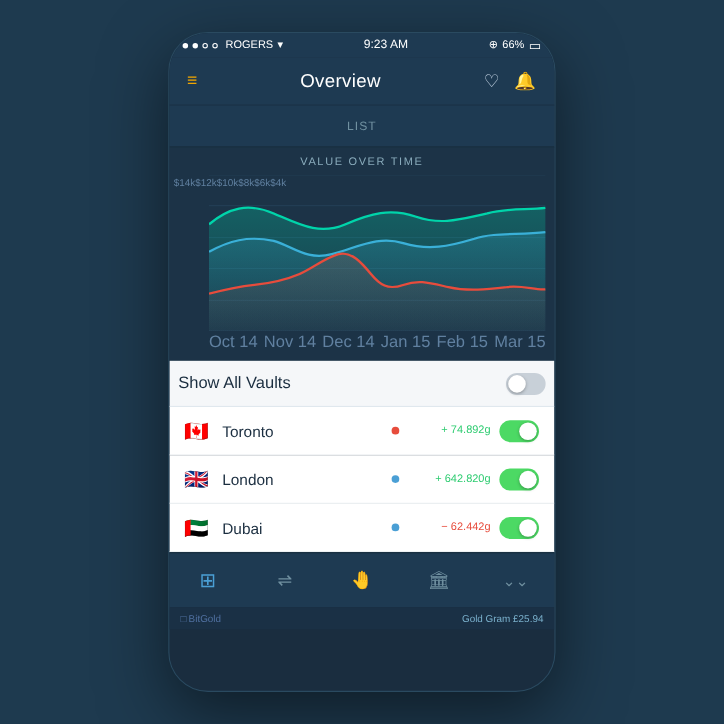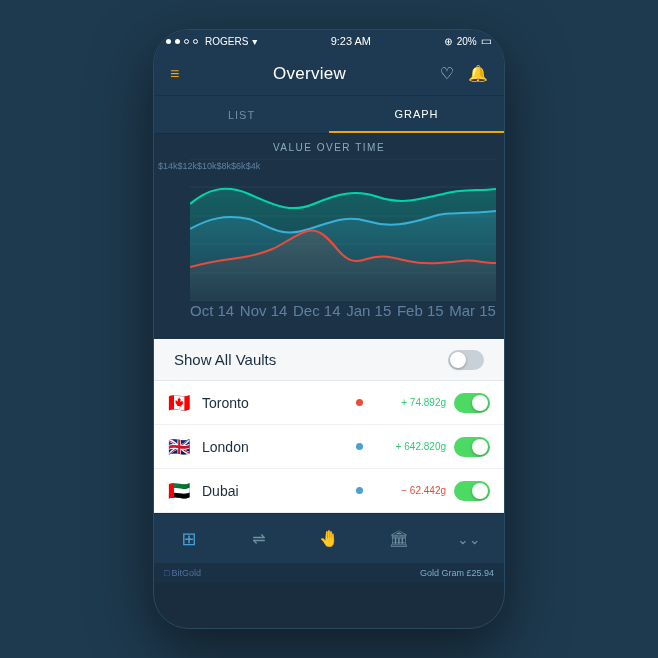--- a/index.html
+++ b/index.html
@@ -73,21 +73,21 @@
       justify-content: center;
       cursor: pointer;
     }
     .tab.active {
       color: #fff;
       border-bottom: 2px solid #f0a500;
     }
     
     .chart-area {
       background: #1c3347;
-      padding: 8px 0 20px;
+      padding: 8px 0 9px;
     }
     .chart-title {
       text-align: center;
       color: #8aacbc;
       font-size: 10px;
       letter-spacing: 1.5px;
       margin-bottom: 6px;
     }
     .chart-container {
       position: relative;
@@ -127,21 +127,21 @@
       bottom: 18px;
       width: calc(100% - 44px);
       height: calc(100% - 18px);
     }
     .show-all-row {
       background: #f5f7f9;
       height: 42px;
       display: flex;
       align-items: center;
       justify-content: space-between;
-      padding: 0 20px;
+      padding: 0 8px;
       border-bottom: 1px solid #e0e8ee;
     }
     .show-all-label { font-size: 15px; color: #1a2d3f; font-weight: 400; }
     .toggle {
       width: 36px;
       height: 20px;
       border-radius: 10px;
       background: #c8d0d8;
       position: relative;
       cursor: pointer;
@@ -222,37 +222,36 @@
       <div class="dot"></div>
       <div class="dot"></div>
       <div class="dot empty"></div>
       <div class="dot empty"></div>
       <span style="margin-left:3px;font-size:10px;">ROGERS</span>
       <span style="font-size:10px;">▾</span>
     </div>
     <div class="status-center">9:23 AM</div>
     <div class="status-right">
       <span>⊕</span>
-      <span>20%</span>
+      <span>66%</span>
       <span style="font-size:12px;">▭</span>
     </div>
   </div>
 
   <div class="header">
     <div class="hamburger-icon">≡</div>
     <div class="header-title">Overview</div>
     <div class="header-icons">
       <span class="header-icon">♡</span>
       <span class="header-icon">🔔</span>
     </div>
   </div>
 
   <div class="tabs">
     <div class="tab">LIST</div>
-    <div class="tab active">GRAPH</div>
   </div>
 
   <div class="chart-area">
     <div class="chart-title">VALUE OVER TIME</div>
     <div class="chart-container">
 
       <div class="y-axis">
         <span class="y-label">$14k</span>
         <span class="y-label">$12k</span>
         <span class="y-label">$10k</span>

